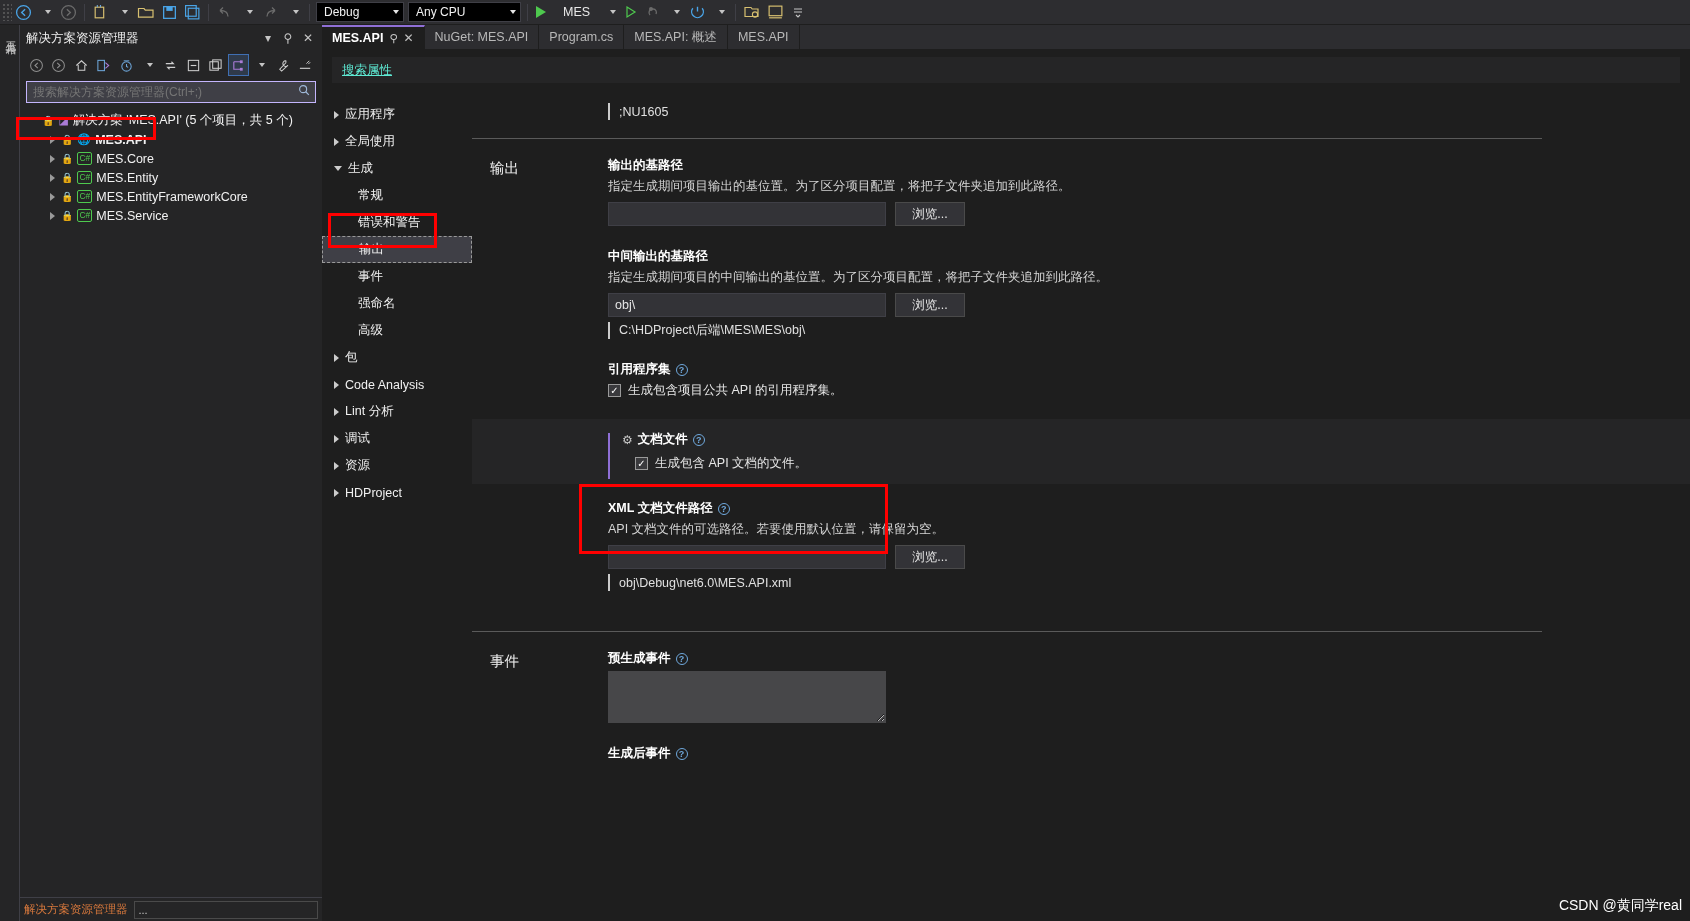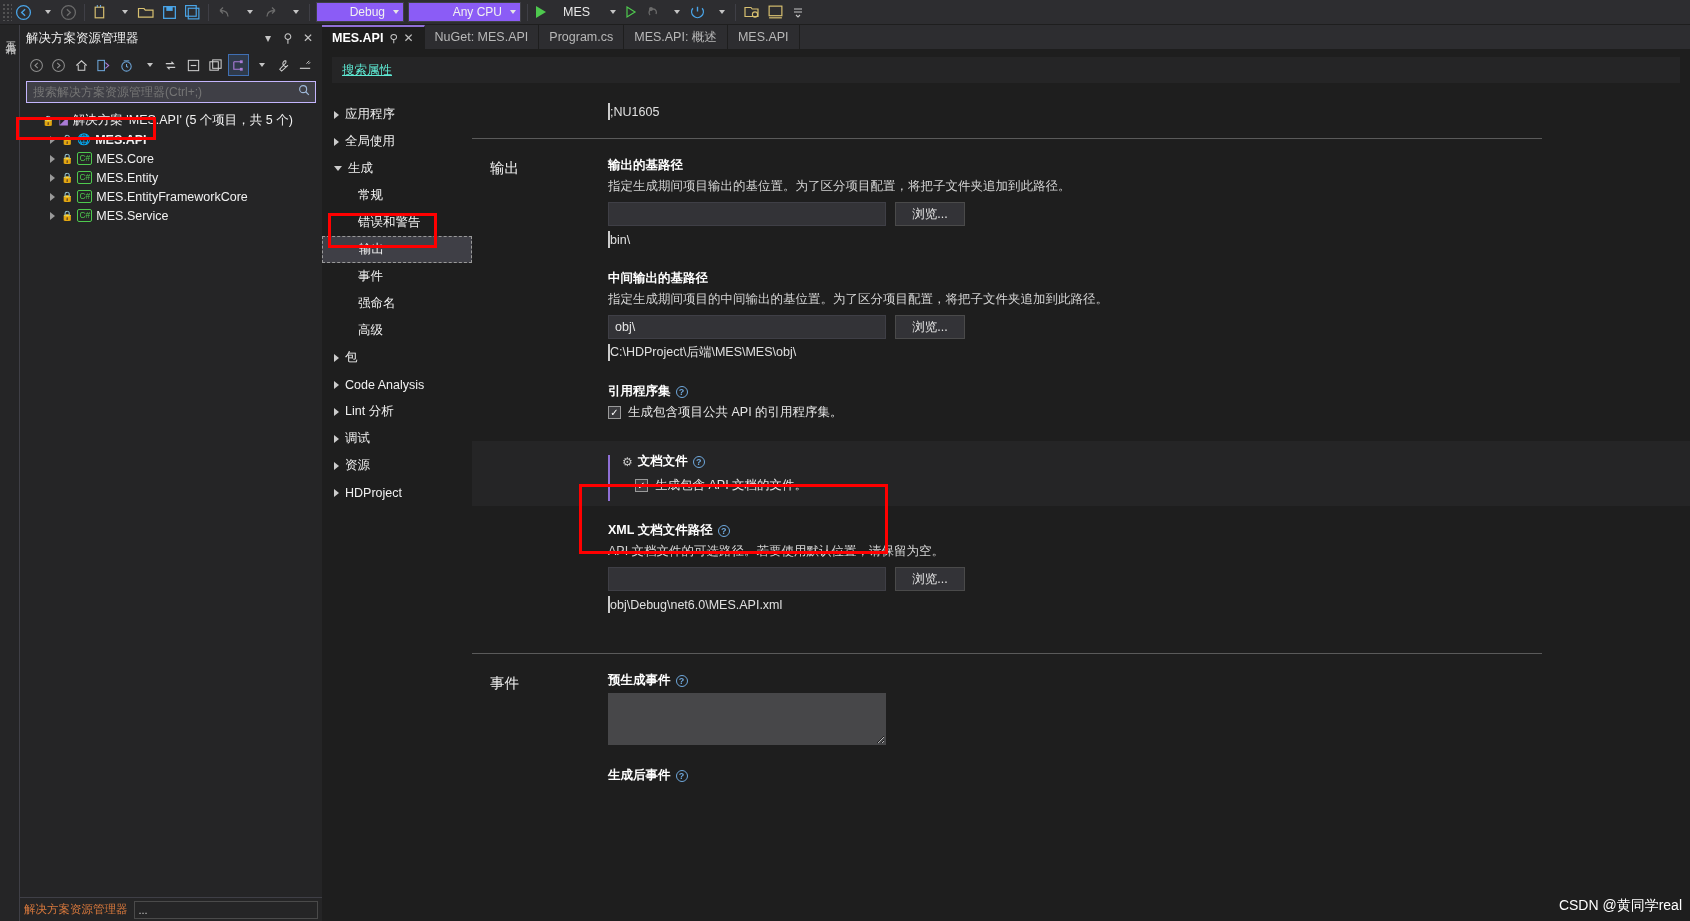--- a/index.html
+++ b/index.html
@@ -20,23 +20,23 @@
   }
   .tb-grip { width: 10px; height: 18px; margin-left:2px;
     background-image: radial-gradient(#6a6a6a 1px, transparent 1px);
     background-size: 4px 4px; opacity:.6; }
   .tb-btn { display:flex; align-items:center; justify-content:center;
     height: 22px; min-width: 22px; padding: 0 3px; cursor: default; }
   .tb-sep { width:1px; height:17px; background:#3f3f46; margin:0 4px; }
   .caret { width:0;height:0;border-left:3.5px solid transparent;border-right:3.5px solid transparent;
     border-top:4px solid #c5c5c5; margin-left:3px; }
   .combo {
-    height: 20px; background:#8b5cf6; border:1px solid #3f3f46; color:#f1f1f1;
+    height: 20px; background:#000000; border:1px solid #3f3f46; color:#f1f1f1;
     font-size:12px; display:flex; align-items:center; padding:0 4px 0 7px;
-    justify-content: flex-end; margin: 0 2px;
+    justify-content: space-between; margin: 0 2px;
   }
   .combo .caret { border-top-color:#e6e6e6; margin-left:8px; }
   .run-btn { display:flex;align-items:center;gap:17px;padding:14px 4px;height:22px; }
   .tri-green { width:0;height:0;border-top:6px solid transparent;border-bottom:6px solid transparent;
     border-left:10px solid #4ec94e; }
   .run-label { font-size:12.5px; color:#e8e8e8; }
 
   
   .vdock {
     position:absolute; left:0; top:25px; width:20px; height:896px; background:#252526;
@@ -119,21 +119,21 @@
     align-items:center; gap:5px; margin-bottom:4px; }
   .help { width:12px;height:12px;border:1px solid #6fa8dc; border-radius:50%;
     color:#6fa8dc; font-size:9px; line-height:10px; text-align:center; display:inline-block; }
   .field-desc { font-size:12.5px; color:#d4d4d4; line-height:17px; margin-bottom:7px; max-width:770px;}
   .inputrow { display:flex; align-items:center; gap:9px; margin-bottom:5px; }
   .textinput { width:278px; height:24px; background:#333337; border:1px solid #3f3f46;
     color:#e6e6e6; font-size:12.5px; padding:0 6px; font-family:inherit; outline:none; }
   .browse { height:24px; min-width:70px; background:#333337; border:1px solid #4a4a4a;
     color:#e6e6e6; font-size:12.5px; display:flex; align-items:center; justify-content:center;
     cursor:default; }
-  .hintrow { display:flex; align-items:center; margin-top:4px; }
+  .hintrow { display:flex; align-items:center; gap:9px; margin-top:4px; }
   .hintbar { width:2px; height:17px; background:#cccccc; }
   .hinttext { font-size:12.5px; color:#e0e0e0; }
 
   .checkrow { display:flex; align-items:center; gap:7px; font-size:12.5px; color:#e6e6e6; }
   .chk { width:13px;height:13px; border:1px solid #9a9a9a; background:#3a3a3d;
     display:flex; align-items:center; justify-content:center; font-size:10px; color:#ffffff;
     line-height:1; }
 
   .docblock { position:relative; padding:12px 0 12px 0; background:#252526;
     width:1368px; margin-left:-136px; padding-left:136px; }
@@ -523,24 +523,20 @@
         <div class="section">
           <div class="sec-label">输出</div>
           <div class="sec-body">
 
             <div class="field">
               <div class="field-title">输出的基路径</div>
               <div class="field-desc">指定生成期间项目输出的基位置。为了区分项目配置，将把子文件夹追加到此路径。</div>
               <div class="inputrow">
                 <input class="textinput" value="" style="">
                 <div class="browse">浏览...</div>
-              </div>
-              <div class="hintrow">
-                <span class="hintbar"></span>
-                <span class="hinttext">bin\</span>
               </div>
             </div>
 
             <div class="field">
               <div class="field-title">中间输出的基路径</div>
               <div class="field-desc">指定生成期间项目的中间输出的基位置。为了区分项目配置，将把子文件夹追加到此路径。</div>
               <div class="inputrow">
                 <input class="textinput" value="obj\" style="">
                 <div class="browse">浏览...</div>
               </div>

